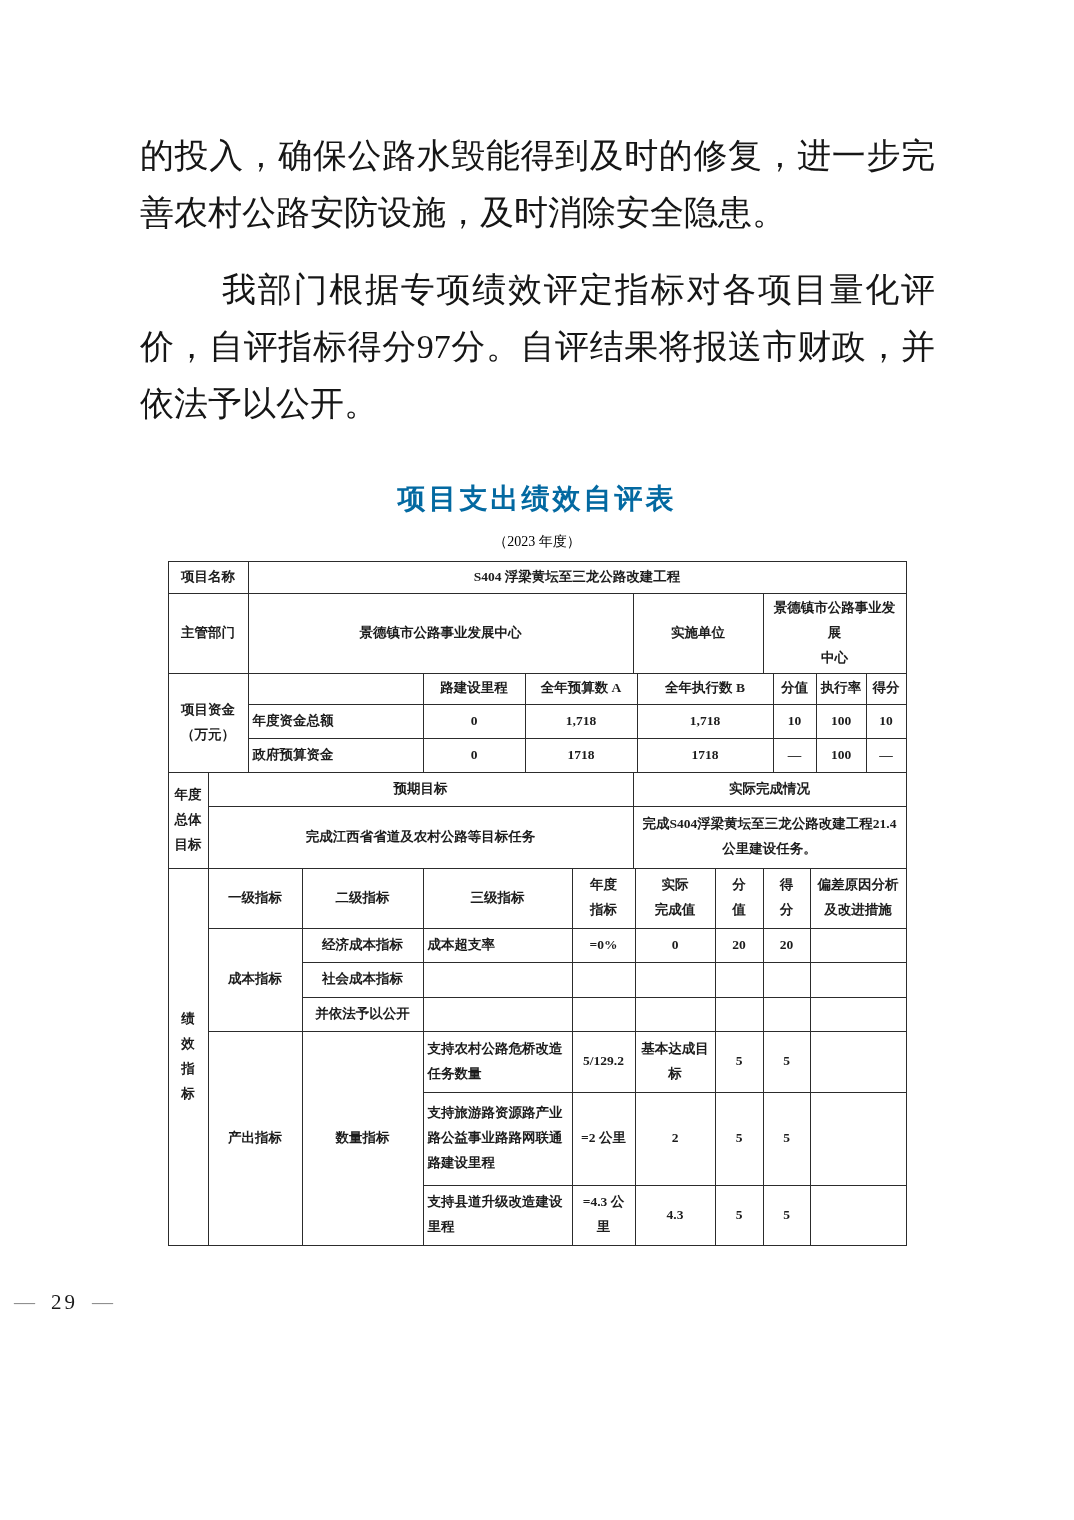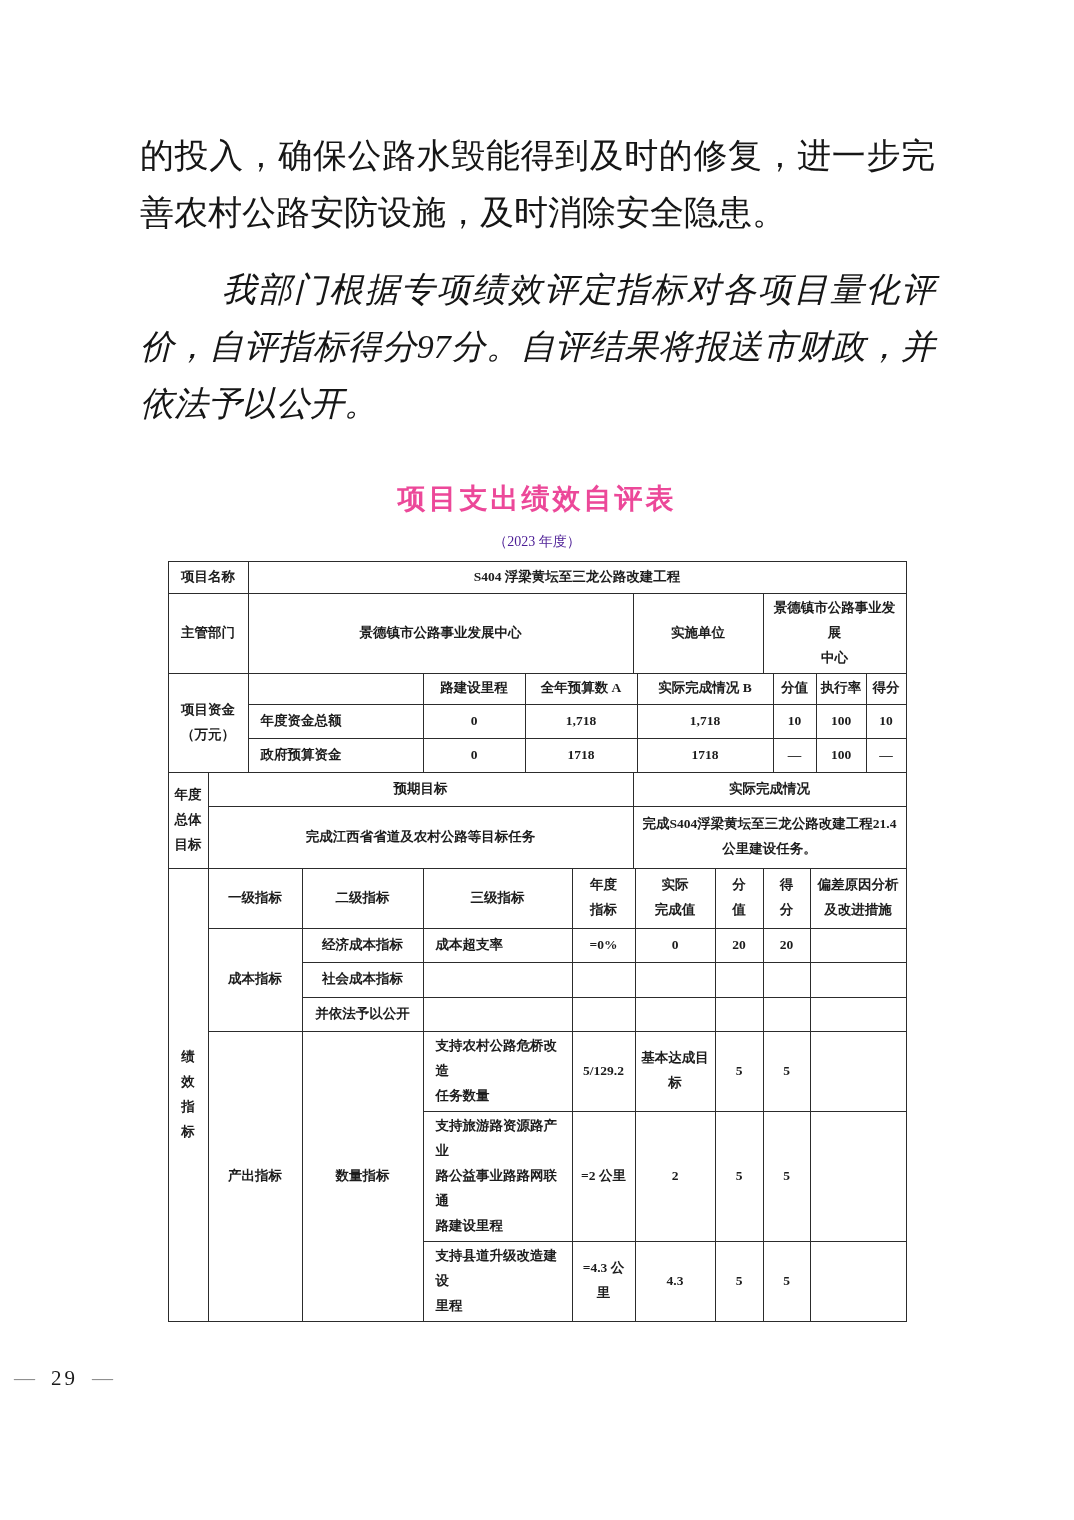--- a/index.html
+++ b/index.html
@@ -9,38 +9,38 @@
     position:relative; overflow:hidden;
   }
   .content { padding-top:127px; }
   .para {
     width:795px; margin:0 0 0 140px;
     font-size:34px; line-height:57px;
     text-align:justify; text-justify:inter-ideograph;
     color:#161616;
   }
   .indent { text-indent:82px; }
-  .mt-a { margin-top:20px;font-style:italic; }
+  .mt-a { margin-top:20px; }
   .mt-b { margin-top:18px; }
   .doc-title {
     margin-top:48px; text-align:center;
-    font-size:28px; font-weight:bold; letter-spacing:3px; color:#ec4899;
-  }
-  .doc-subtitle { margin-top:15px; text-align:center; font-size:14px; color:#4c1d95; }
+    font-size:28px; font-weight:bold; letter-spacing:3px; color:#0369a1;
+  }
+  .doc-subtitle { margin-top:15px; text-align:center; font-size:14px; color:#000000; }
   .tables { width:739px; margin:10px auto 8px auto;font-weight:bold; }
   table { border-collapse:collapse; table-layout:fixed; width:738px; }
   table + table { margin-top:-1px; }
   td {
     border:1px solid #2c2c2c;
     font-size:13.5px; line-height:1.85;
     text-align:center; vertical-align:middle;
     padding:2px 4px; white-space:pre-line; overflow:hidden;
     color:#1c1c1c;
   }
-  td.tl { text-align:left; padding-left:12px; }
+  td.tl { text-align:left; padding-left:4px; }
   .page-footer {
     margin-top:44px; text-align:left; font-size:21px; letter-spacing:2px;
   }
   .page-footer .dash { color:#8a8a8a; padding:0 14px; }
   .page-footer .num { color:#1a1a1a; letter-spacing:3px; }
 </style>
 </head>
 <body>
 
 <div class="content">
@@ -86,21 +86,21 @@
           <col style="width:50px">
           <col style="width:40px">
         </colgroup>
       <tbody>
           <tr style="height:31px">
         <td rowspan="3">项目资金
 （万元）</td>
         <td></td>
         <td>路建设里程</td>
         <td>全年预算数 A</td>
-        <td>实际完成情况 B</td>
+        <td>全年执行数 B</td>
         <td>分值</td>
         <td>执行率</td>
         <td>得分</td>
       </tr>
       <tr style="height:34px">
         <td class="tl">年度资金总额</td>
         <td>0</td>
         <td>1,718</td>
         <td>1,718</td>
         <td>10</td>

